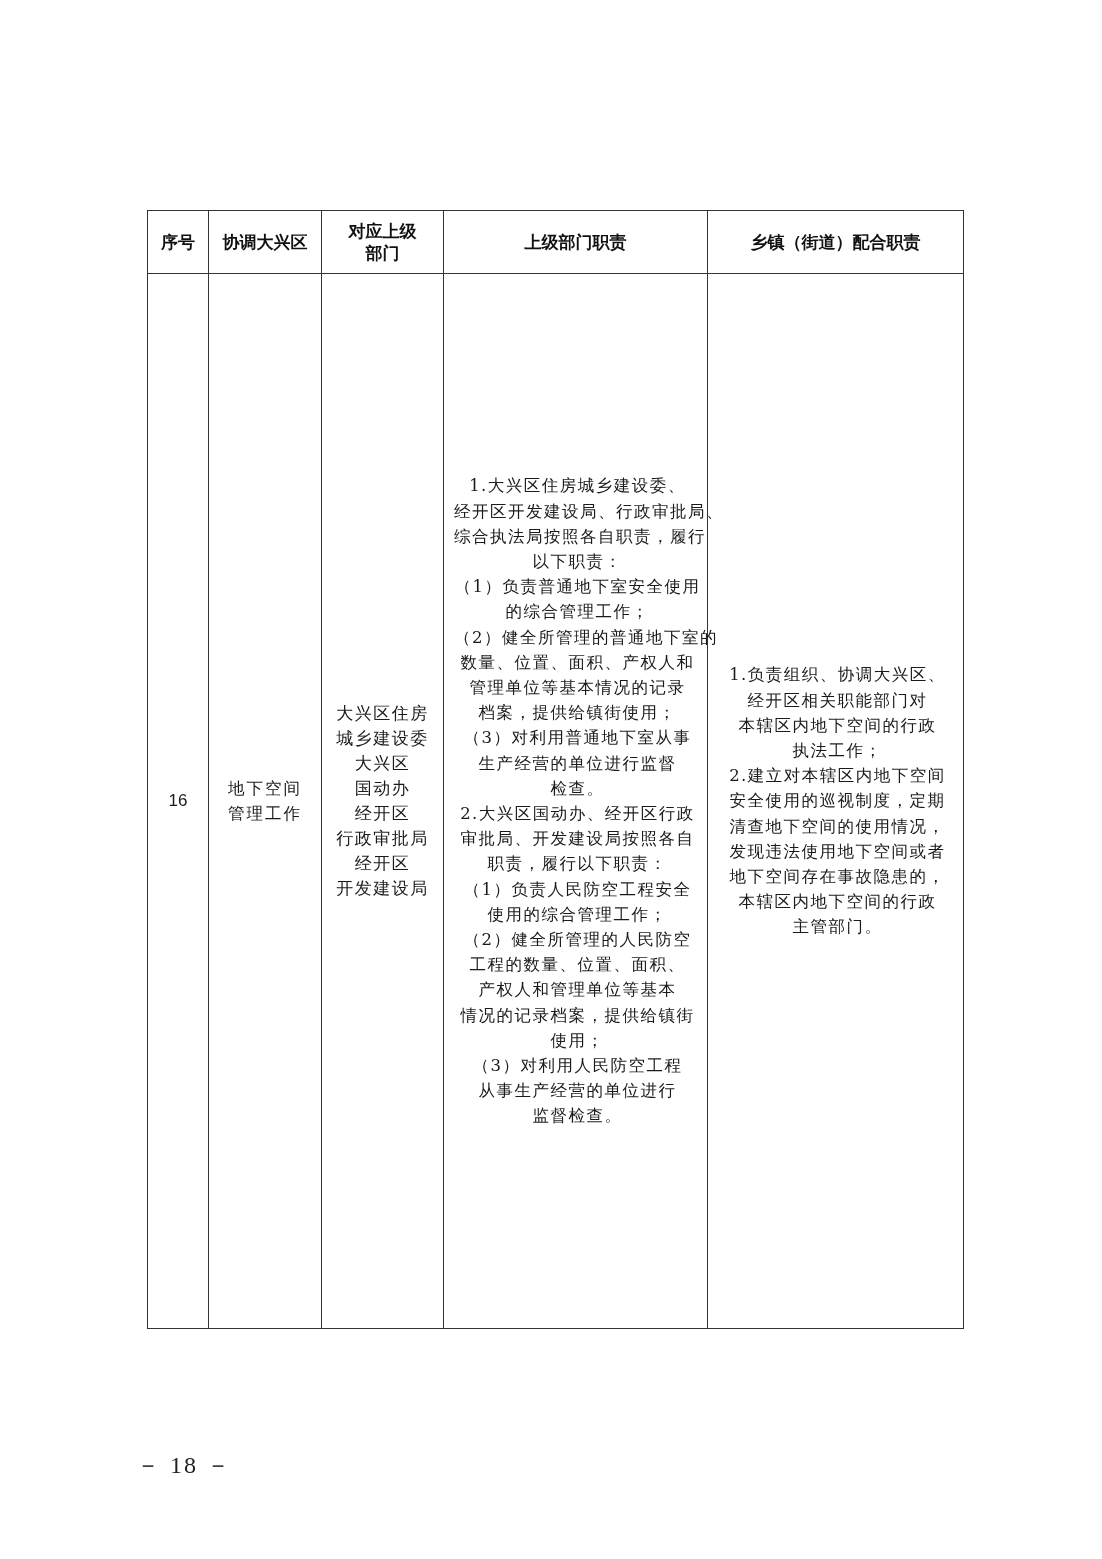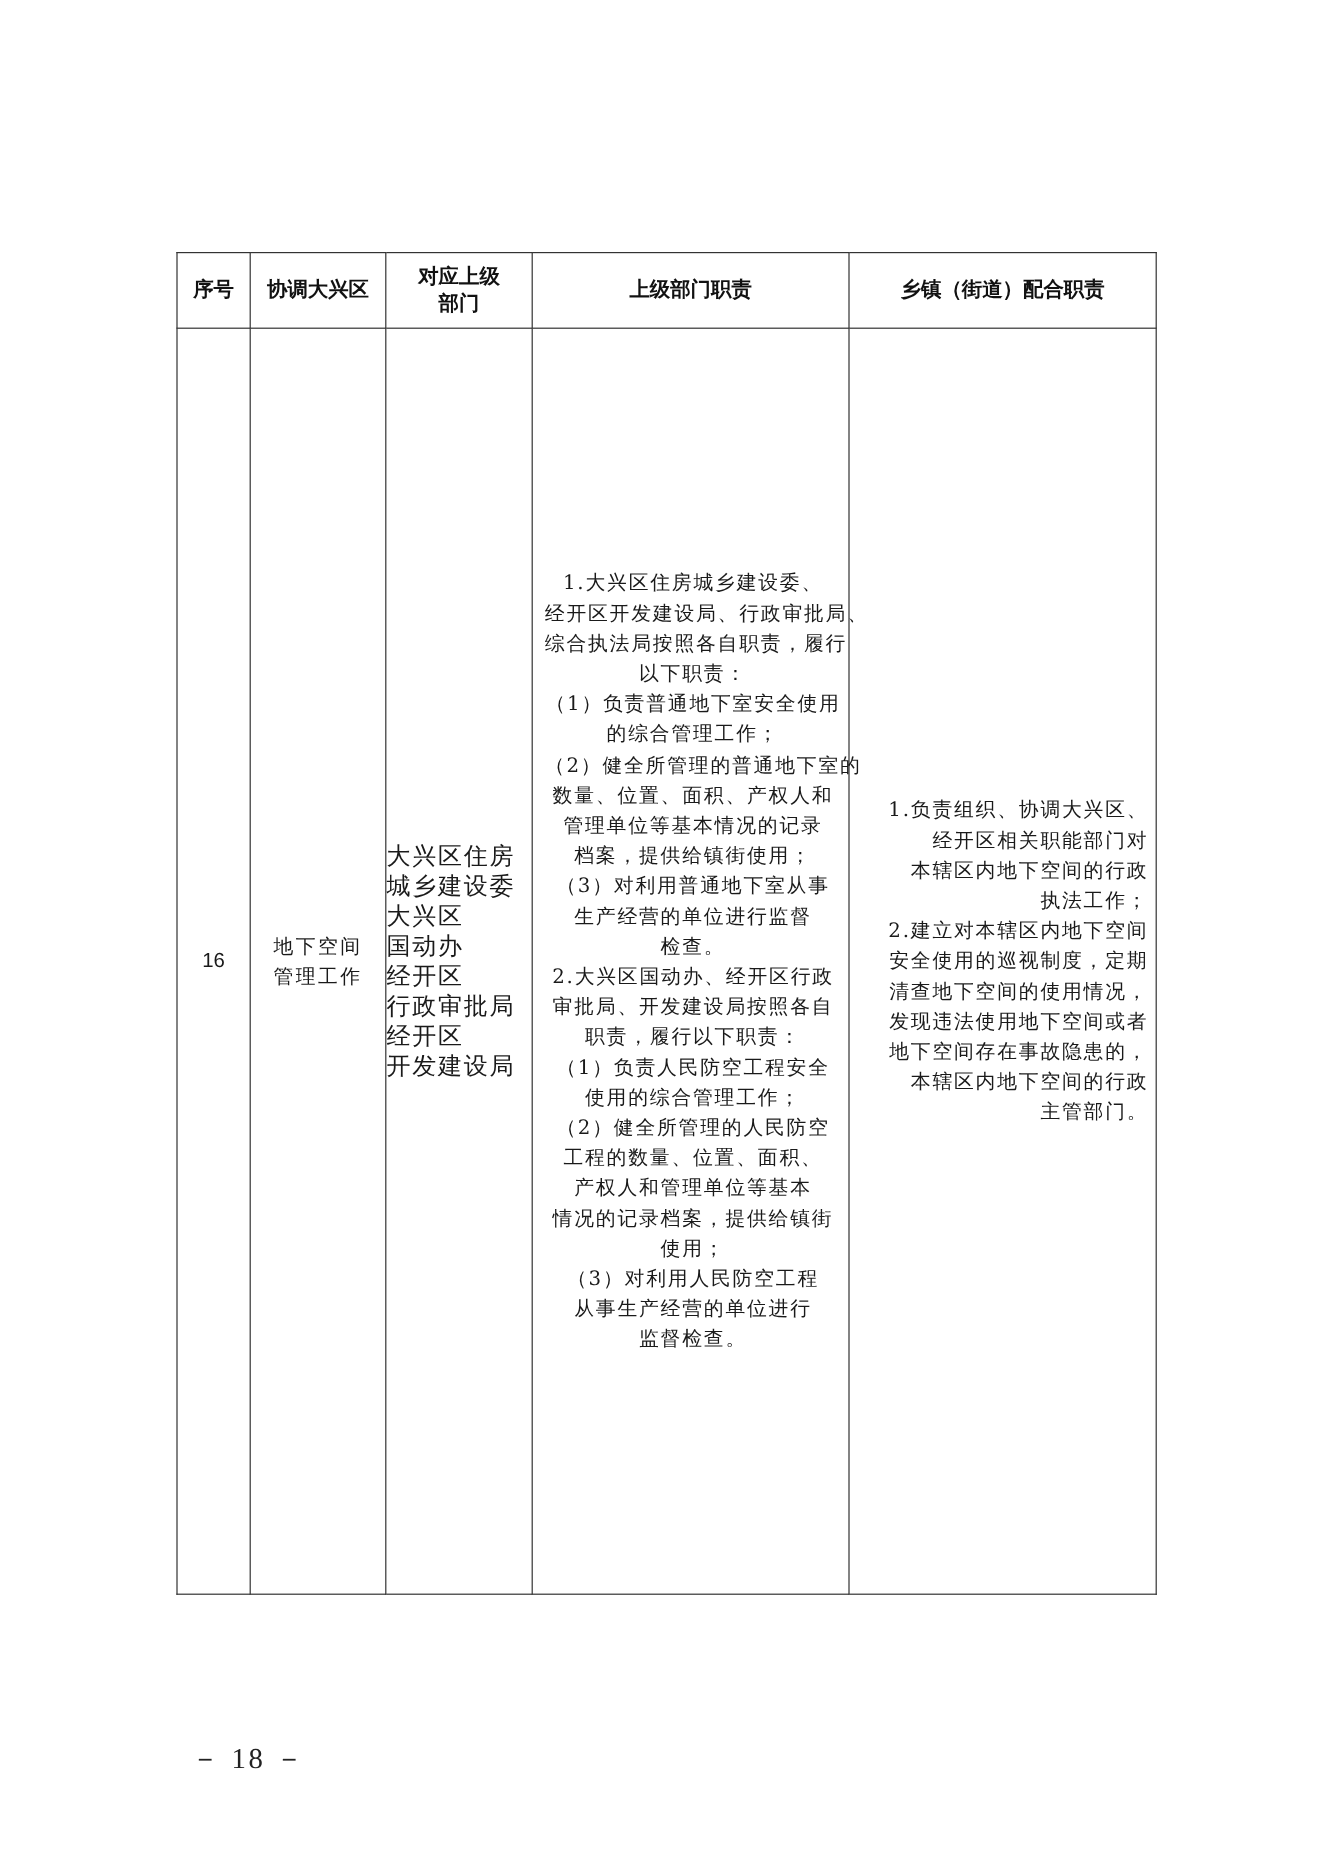--- a/index.html
+++ b/index.html
@@ -6,25 +6,25 @@
   body { width: 1102px; height: 1559px; position: relative; overflow: hidden;
          font-family: "DejaVu Serif", "Liberation Serif", serif; color: #1a1a1a; }
   .tbl { position: absolute; left: 147px; top: 210px; width: 816px; height: 1119px;
          border-collapse: collapse; table-layout: fixed; }
   .tbl td, .tbl th { border: 1.3px solid #333; padding: 0; vertical-align: middle; }
   .tbl th { height: 62px; font-family: "DejaVu Sans", "Liberation Sans", sans-serif;
             font-weight: bold; font-size: 17px; text-align: center; line-height: 22px; color: #111; }
   .c1 { width: 61px; } .c2 { width: 113px; } .c3 { width: 122px; } .c4 { width: 264px; } .c5 { width: 256px; }
   .num { text-align: center; font-size: 17px; font-family: Liberation Sans, sans-serif; }
   .name { text-align: center; font-size: 16.5px; line-height: 25px; letter-spacing: 2px; }
-  .dept { font-size: 20px; line-height: 25px; letter-spacing: 1.5px; }
+  .dept { text-align: center; font-size: 17px; line-height: 25px; letter-spacing: 1.5px; }
   .duty { padding: 0 6px 0 10px !important; font-size: 16.5px; line-height: 25.2px; letter-spacing: 1.5px; text-align: center; }
   .duty-line { display: block; white-space: nowrap; }
-  .coop { padding: 0 6px 0 10px !important; font-size: 16.5px; line-height: 25.2px; letter-spacing: 1.5px; text-align: right; vertical-align: middle; }
-  .page-num { position: absolute; left: 159px; top: 1449px; font-family: "Liberation Serif", serif; font-size: 24px; letter-spacing: 2px; color: #222; }
+  .coop { padding: 0 6px 0 10px !important; font-size: 16.5px; line-height: 25.2px; letter-spacing: 1.5px; text-align: center; vertical-align: middle; }
+  .page-num { position: absolute; left: 136px; top: 1449px; font-family: "Liberation Serif", serif; font-size: 24px; letter-spacing: 2px; color: #222; }
 </style>
 </head>
 <body>
 
 <table class="tbl">
   <colgroup>
     <col class="c1">
       <col class="c2">
       <col class="c3">
       <col class="c4">

